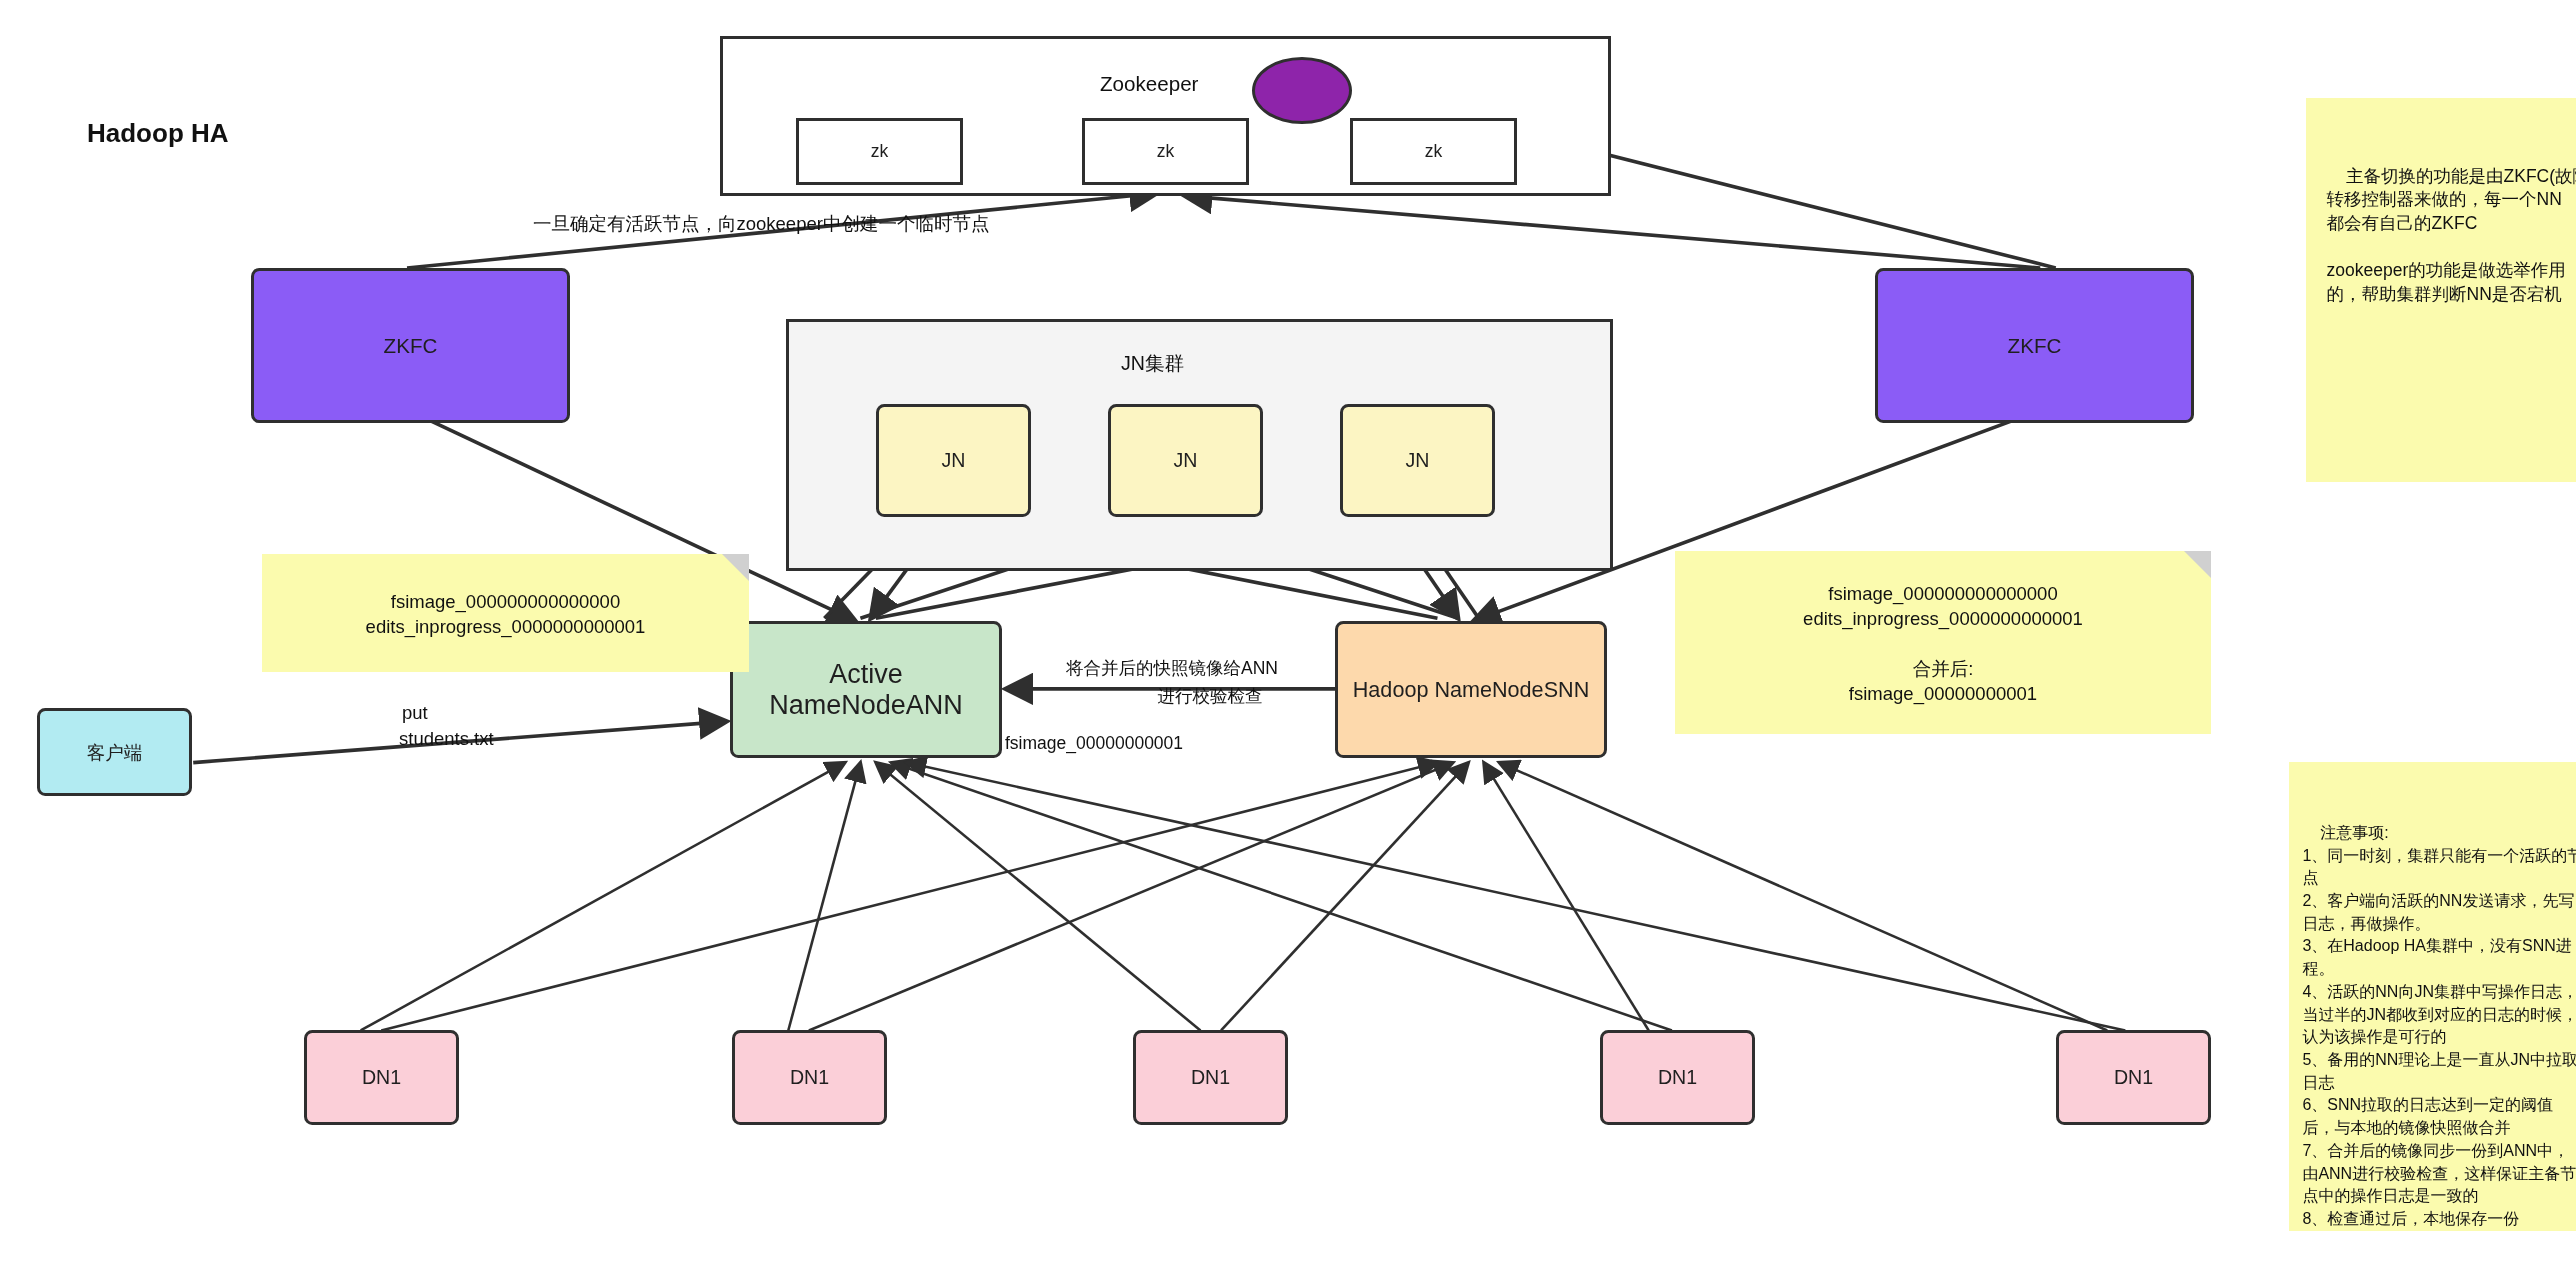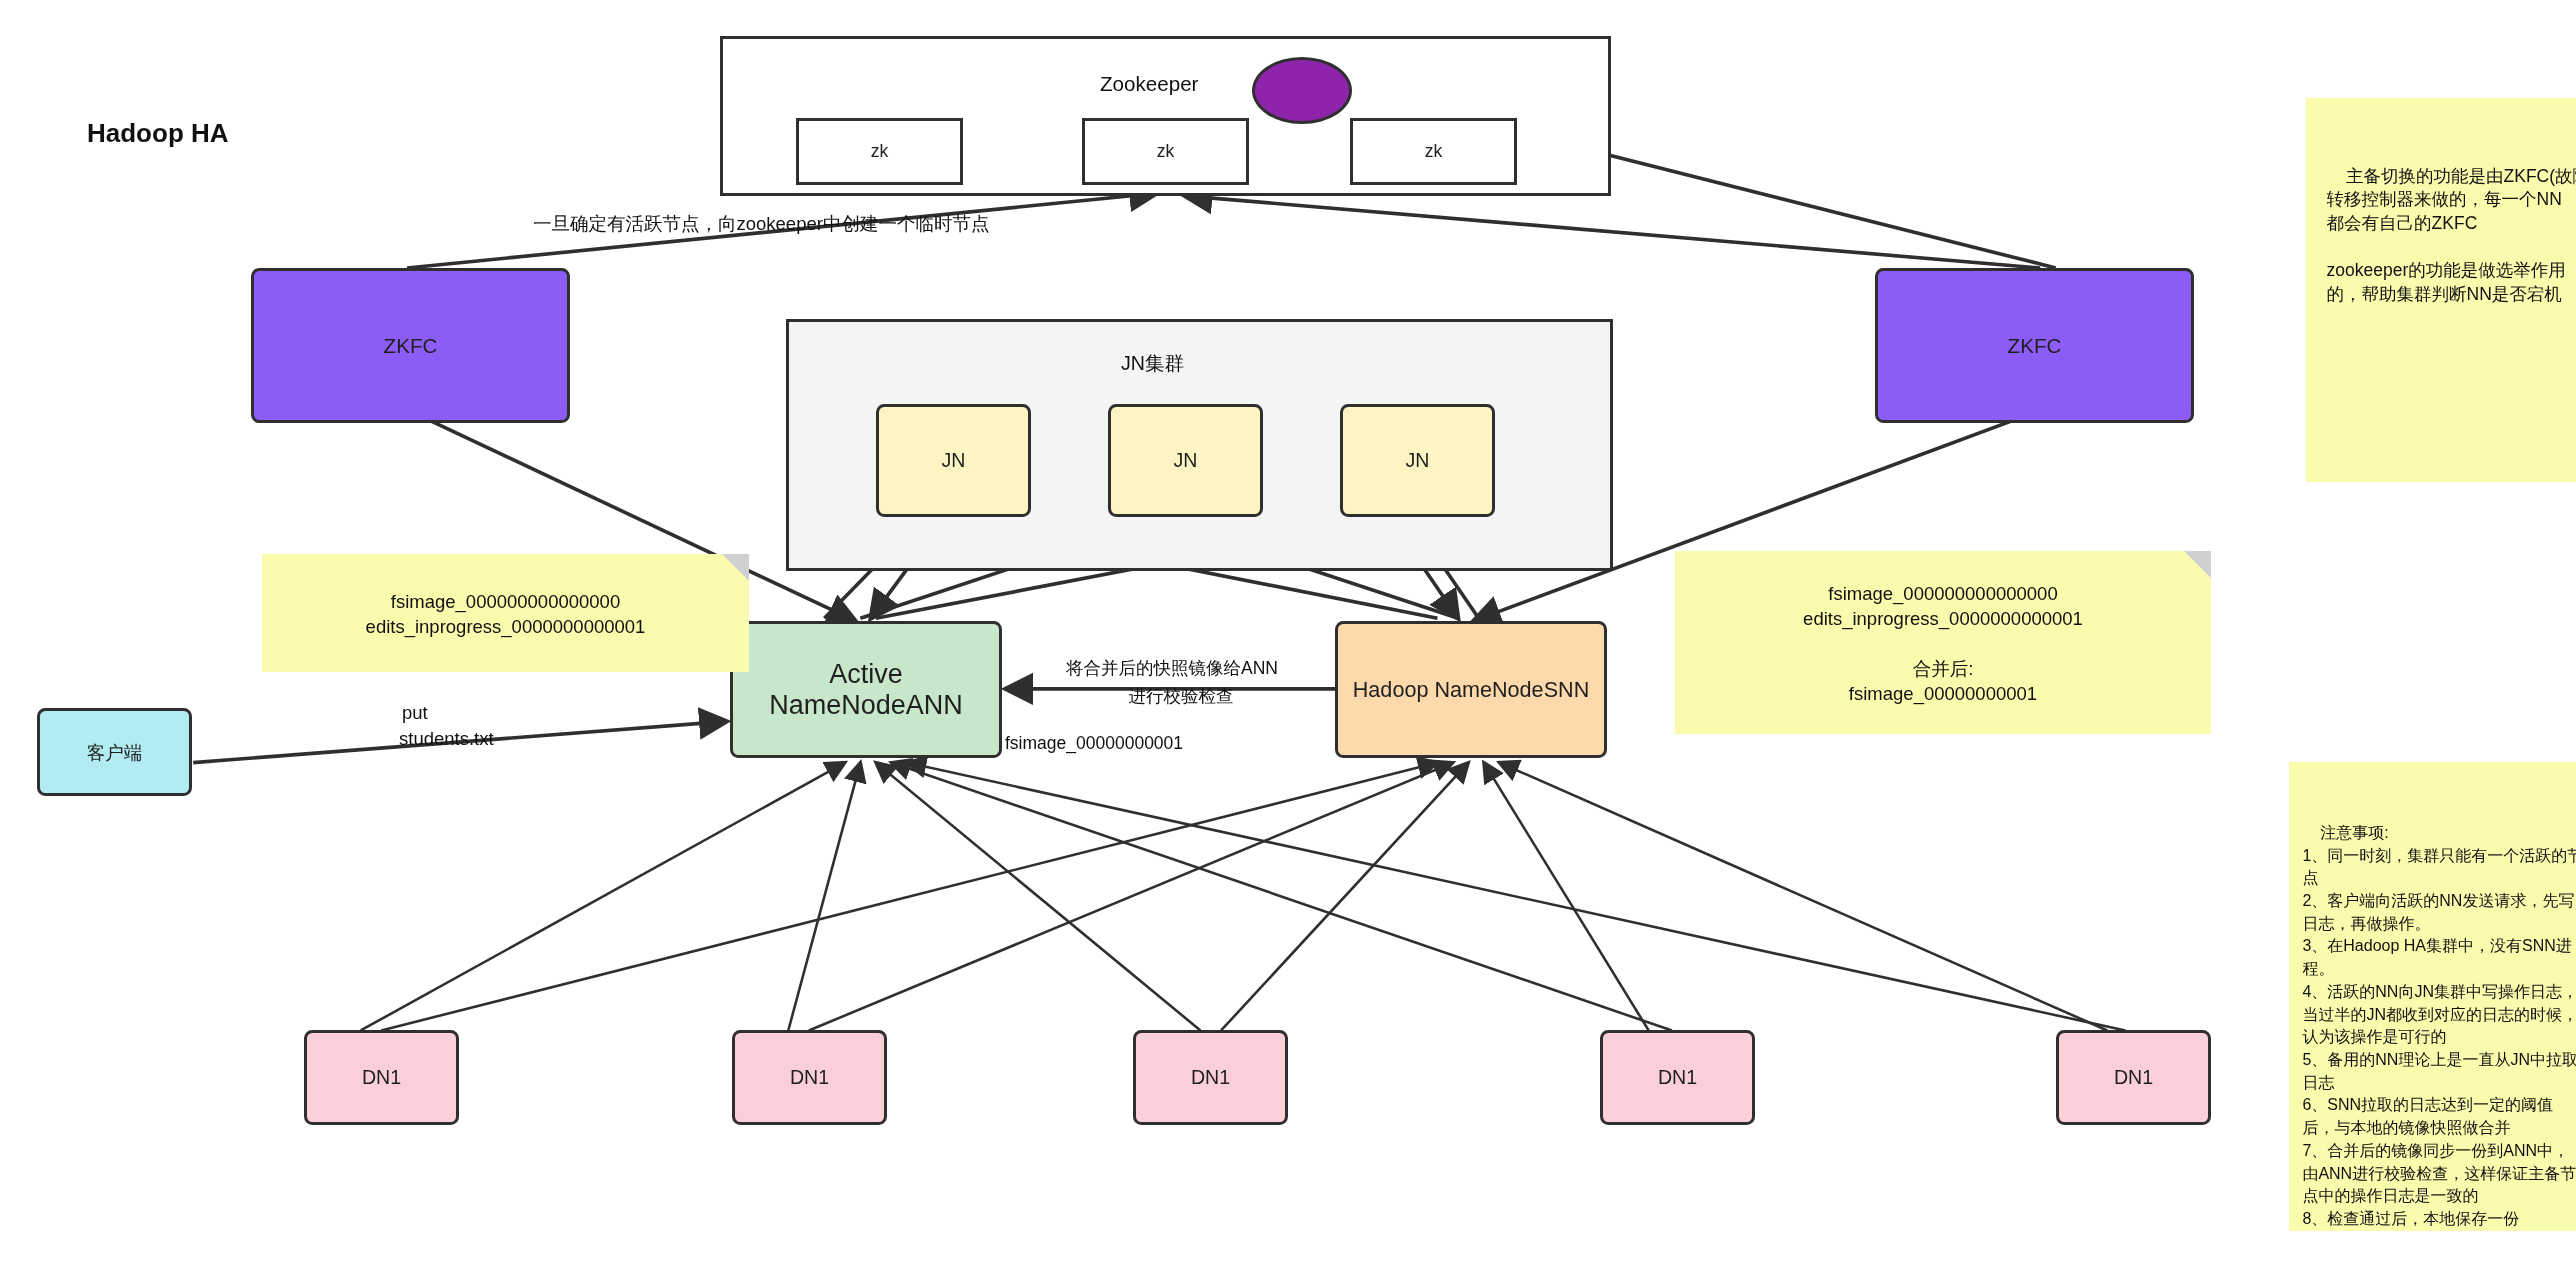--- a/index.html
+++ b/index.html
@@ -128,21 +128,21 @@
   </div>
 
   <div class="node rounded c-ann" style="left:730px;top:621px;width:272px;height:137px;font-size:27px;">
     <span>Active NameNodeANN</span>
   </div>
   <div class="node rounded c-snn" style="left:1335px;top:621px;width:272px;height:137px;font-size:21.6px;">
     <span>Hadoop NameNodeSNN</span>
   </div>
 
   <div class="lbl" style="left:1007px;top:657px;width:330px;text-align:center;font-size:17.5px;">将合并后的快照镜像给ANN</div>
-  <div class="lbl" style="left:1016px;top:685px;width:330px;text-align:center;font-size:17.5px;">进行校验检查</div>
+  <div class="lbl" style="left:1045px;top:685px;width:330px;text-align:center;font-size:17.5px;">进行校验检查</div>
   <div class="lbl" style="left:1005px;top:732px;font-size:17.5px;">fsimage_00000000001</div>
 
   <div class="node rounded c-client" style="left:37px;top:708px;width:155px;height:88px;font-size:18.5px;">
     <span>客户端</span>
   </div>
   <div class="lbl" style="left:402px;top:701px;font-size:18.5px;">put</div>
   <div class="lbl" style="left:399px;top:727px;font-size:18.5px;">students.txt</div>
 
   <div class="node rounded c-dn" style="left:304px;top:1030px;width:155px;height:95px;font-size:19.6px;">
     <span>DN1</span>

